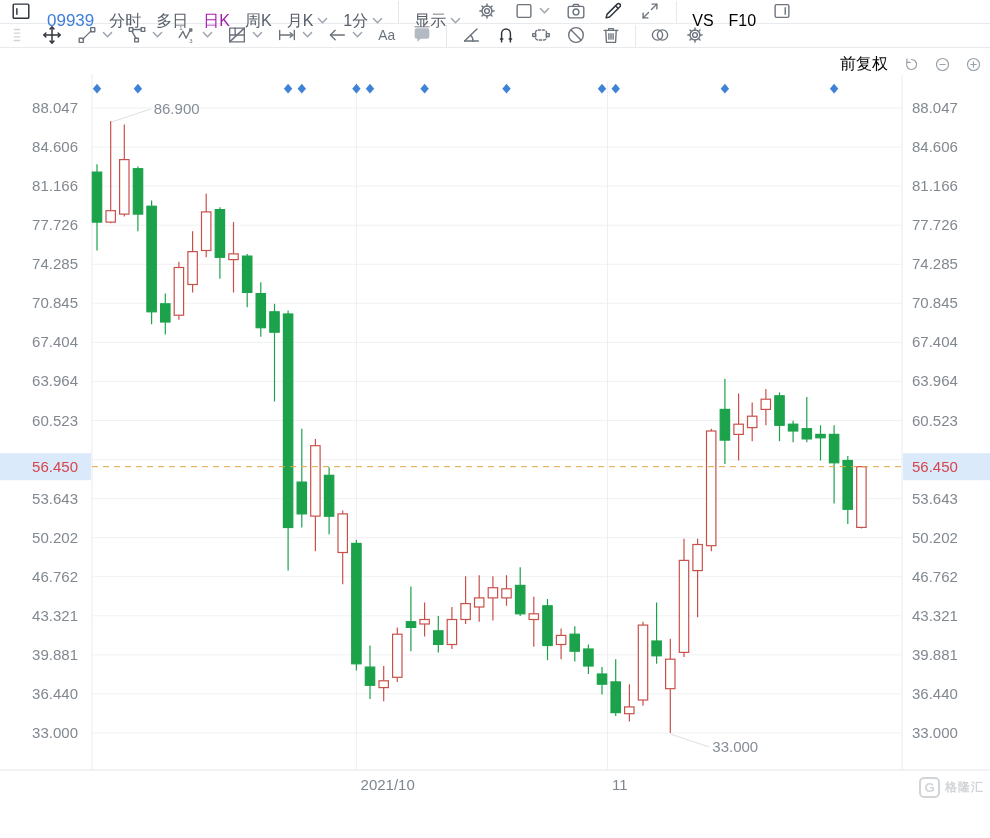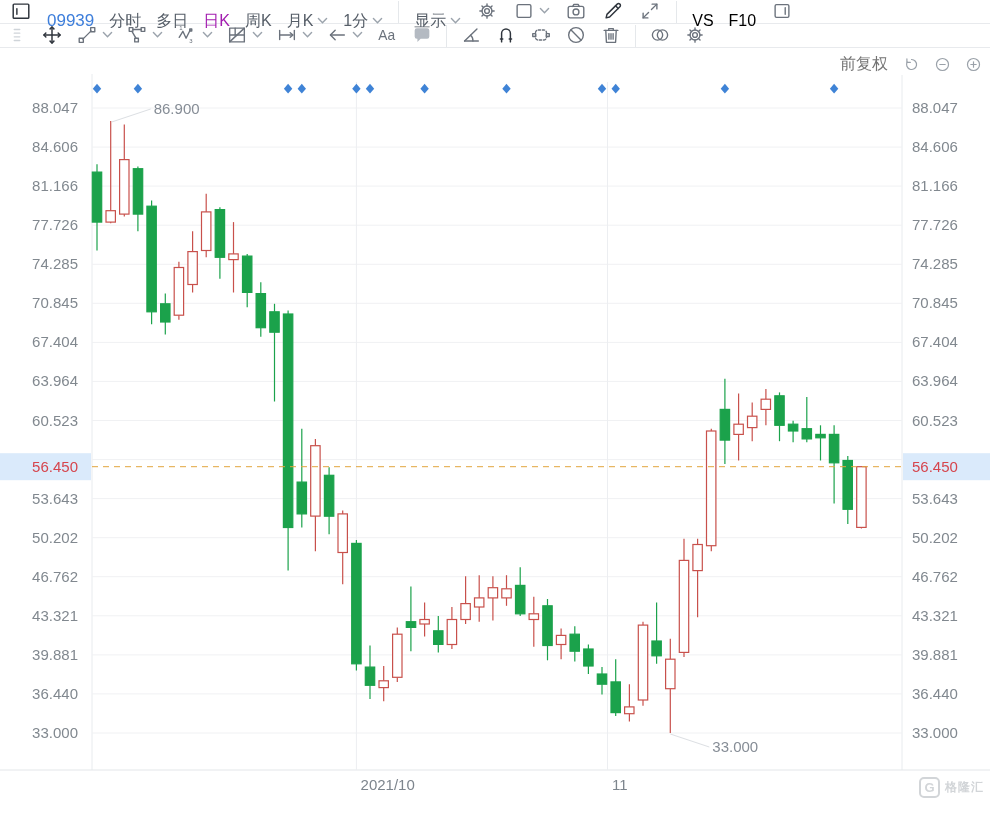--- a/index.html
+++ b/index.html
@@ -13,21 +13,21 @@
   .sym{color:#3d7edb;font-size:17px}
   .active-tab{color:#a21caf}
   .graylbl{color:#000000}
   .divider{width:1px;height:22px;background:#e5e8eb;align-self:center}
   .icon{width:22px;height:22px;display:block}
   .chev{width:11px;height:8px;display:block;margin-left:1px}
   .chart-wrap{position:relative;width:990px;height:754px;background:#fff}
   #chart-svg{display:block;cursor:crosshair}
   #chart-svg text{font-family:"Liberation Sans","DejaVu Sans",sans-serif}
   .chart-header{position:absolute;top:6px;right:7px;display:flex;align-items:center;gap:14px;background:#fff}
-  .adjust{color:#737373;font-size:16px;cursor:pointer}
+  .adjust{color:#000000;font-size:16px;cursor:pointer}
   .hctl{display:inline-flex;cursor:pointer}
   .hctl svg{width:19px;height:19px;display:block}
   .watermark{position:absolute;right:6px;bottom:4px;display:flex;align-items:center;gap:5px;
     color:#d2d5d8;font-weight:bold;pointer-events:none}
   .wm-logo{width:21px;height:21px;border:2.5px solid #d2d5d8;border-radius:5px;display:flex;
     align-items:center;justify-content:center;font-size:13px;line-height:1}
   .wm-text{font-size:12px;letter-spacing:1px}
 </style>
 </head>
 <body>

